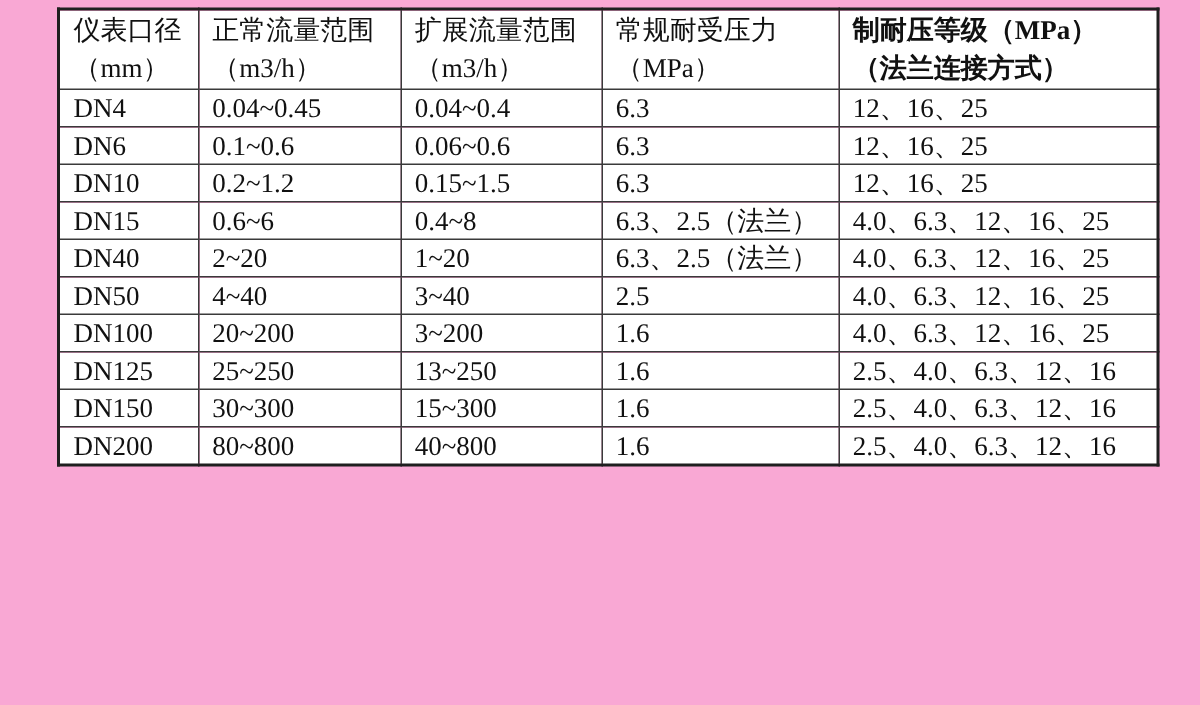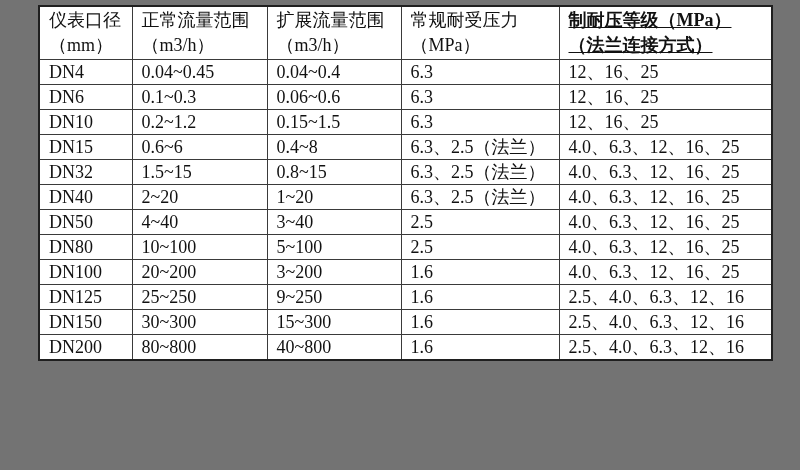--- a/index.html
+++ b/index.html
@@ -8,21 +8,21 @@
     background: #ffffff;
     width: 800px;
     height: 470px;
     font-family: "Liberation Serif", "DejaVu Serif", serif;
     color: #111111;
   }
   .page {
     position: relative;
     width: 800px;
     height: 470px;
-    background: #737373;
+    background: #f9a8d4;
     overflow: hidden;
   }
   table.spec {
     border-collapse: collapse;
     table-layout: fixed;
     position: absolute;
     left: 38px;
     top: 5px;
     width: 733px;
     border: 2px solid #1f1f1f;
@@ -37,21 +37,20 @@
     background: #ffffff;
   }
   table.spec thead th {
     font-weight: normal;
     height: 52px;
     line-height: 25px;
     white-space: pre-line;
   }
   table.spec thead th.emph {
     font-weight: bold;
-    text-decoration: underline;
   }
   table.spec tbody td {
     height: 24px;
     line-height: 24px;
     white-space: nowrap;
   }
 </style>
 </head>
 <body>
 
@@ -81,78 +80,64 @@
     <tbody>
       <tr>
         <td>DN4</td>
         <td>0.04~0.45</td>
         <td>0.04~0.4</td>
         <td>6.3</td>
         <td>12、16、25</td>
       </tr>
       <tr>
         <td>DN6</td>
-        <td>0.1~0.3</td>
+        <td>0.1~0.6</td>
         <td>0.06~0.6</td>
         <td>6.3</td>
         <td>12、16、25</td>
       </tr>
       <tr>
         <td>DN10</td>
         <td>0.2~1.2</td>
         <td>0.15~1.5</td>
         <td>6.3</td>
         <td>12、16、25</td>
       </tr>
       <tr>
         <td>DN15</td>
         <td>0.6~6</td>
         <td>0.4~8</td>
         <td>6.3、2.5（法兰）</td>
         <td>4.0、6.3、12、16、25</td>
       </tr>
       <tr>
-        <td>DN32</td>
-        <td>1.5~15</td>
-        <td>0.8~15</td>
-        <td>6.3、2.5（法兰）</td>
-        <td>4.0、6.3、12、16、25</td>
-      </tr>
-      <tr>
         <td>DN40</td>
         <td>2~20</td>
         <td>1~20</td>
         <td>6.3、2.5（法兰）</td>
         <td>4.0、6.3、12、16、25</td>
       </tr>
       <tr>
         <td>DN50</td>
         <td>4~40</td>
         <td>3~40</td>
         <td>2.5</td>
         <td>4.0、6.3、12、16、25</td>
       </tr>
       <tr>
-        <td>DN80</td>
-        <td>10~100</td>
-        <td>5~100</td>
-        <td>2.5</td>
-        <td>4.0、6.3、12、16、25</td>
-      </tr>
-      <tr>
         <td>DN100</td>
         <td>20~200</td>
         <td>3~200</td>
         <td>1.6</td>
         <td>4.0、6.3、12、16、25</td>
       </tr>
       <tr>
         <td>DN125</td>
         <td>25~250</td>
-        <td>9~250</td>
+        <td>13~250</td>
         <td>1.6</td>
         <td>2.5、4.0、6.3、12、16</td>
       </tr>
       <tr>
         <td>DN150</td>
         <td>30~300</td>
         <td>15~300</td>
         <td>1.6</td>
         <td>2.5、4.0、6.3、12、16</td>
       </tr>

